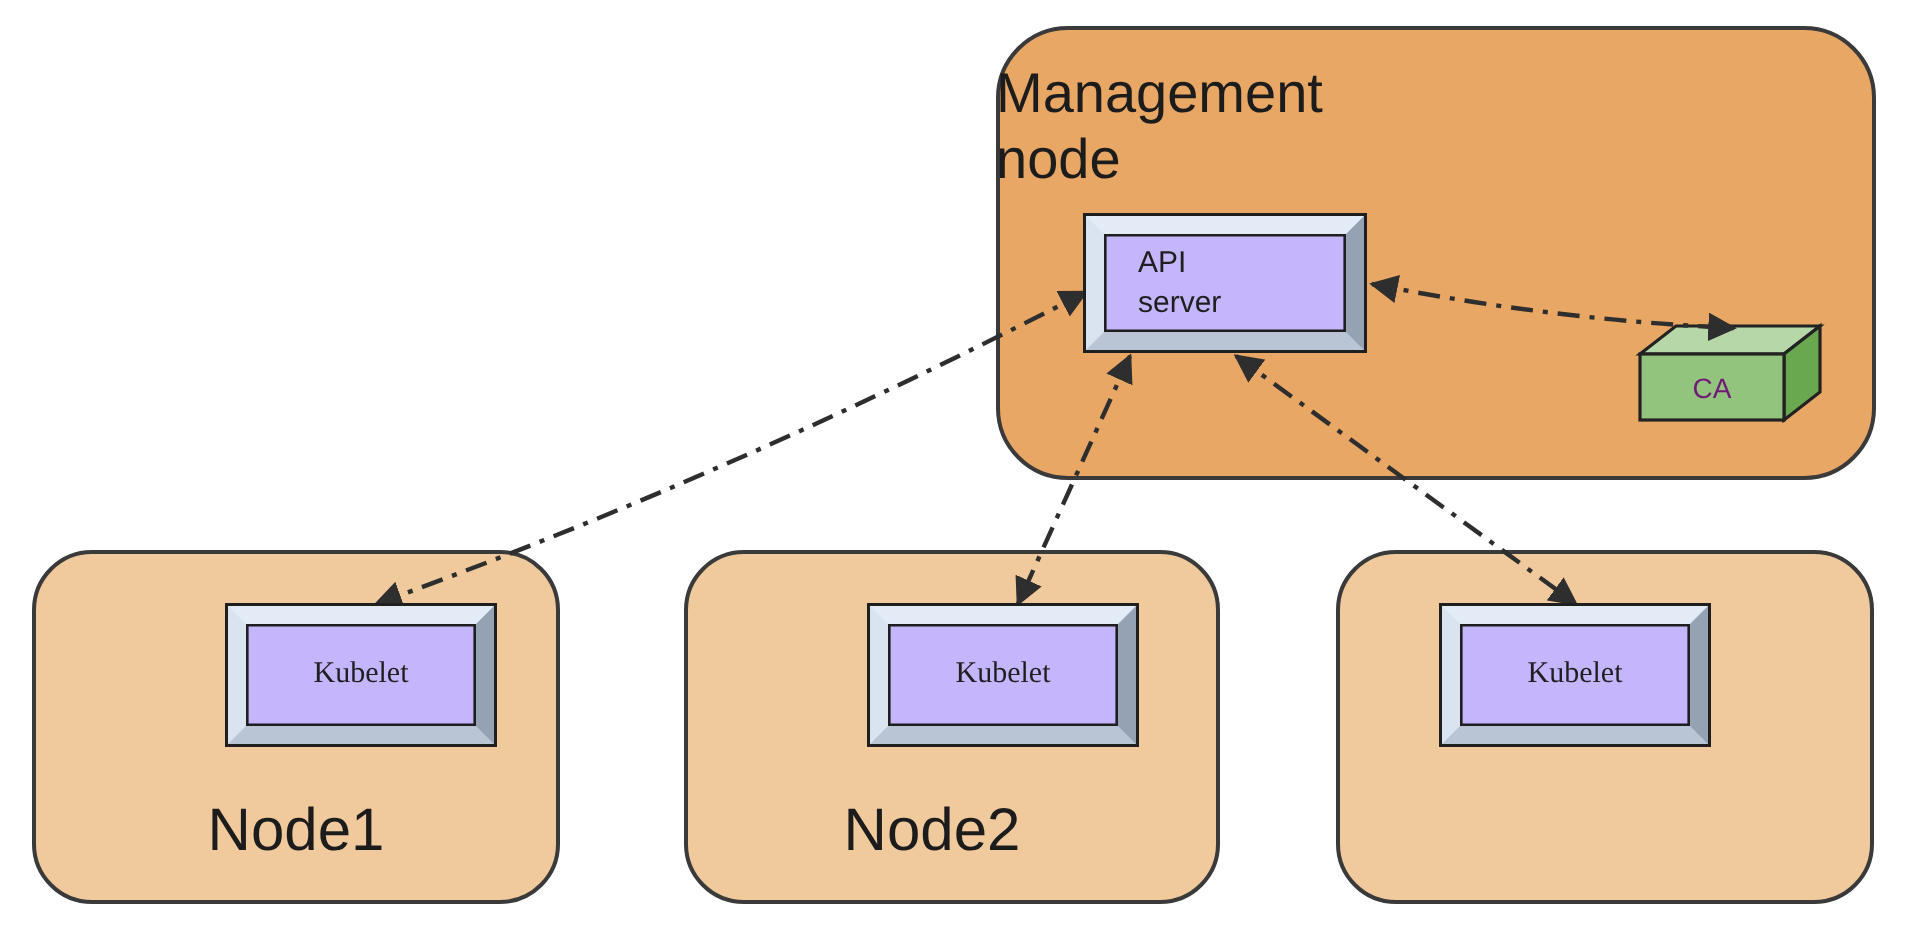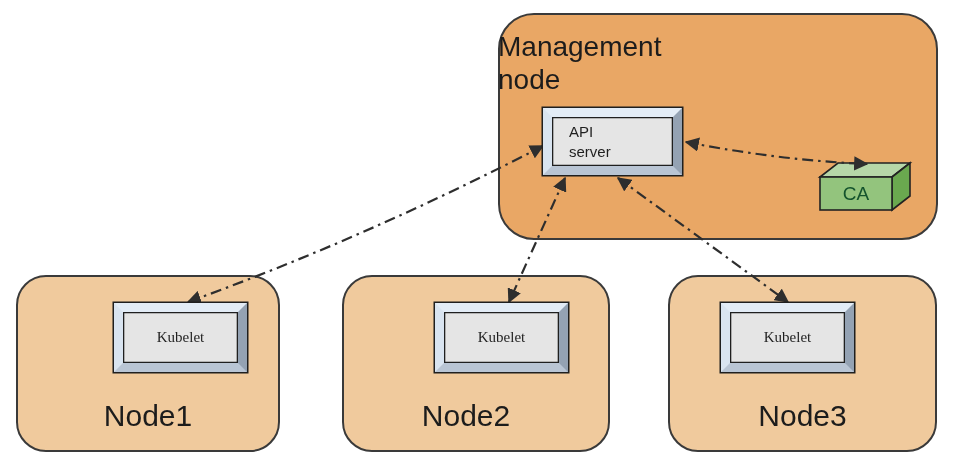--- a/index.html
+++ b/index.html
@@ -65,21 +65,21 @@
   
   .bevel {
     position: absolute;
     box-sizing: border-box;
     border-style: solid;
     border-width: 9px;
     border-top-color: #e3ecf6;
     border-left-color: #d9e4f0;
     border-right-color: #94a2b3;
     border-bottom-color: #b9c5d4;
-    background: #e5e5e5;
+    background: #c4b5fd;
     box-shadow: 0 0 0 1.5px #1f1f1f, inset 0 0 0 1.3px #1f1f1f;
     display: flex;
     align-items: center;
     justify-content: center;
     color: #1f1f1f;
     z-index: 3;
   }
   .api-box {
     left: 543px; top: 108px;
     width: 139px; height: 67px;
@@ -98,22 +98,22 @@
   .kubelet-box.k3 { left: 721px; }
 
   
   .ca-label {
     position: absolute;
     left: 820px; top: 177px;
     width: 72px; height: 33px;
     display: flex;
     align-items: center;
     justify-content: center;
-    font-size: 19px;
-    color: #14532d;
+    font-size: 14px;
+    color: #701a75;
     z-index: 4;
   }
 
   
   svg.layer {
     position: absolute;
     left: 0; top: 0;
     z-index: 2;
   }
 </style>
@@ -161,15 +161,14 @@
   </div>
   <div class="bevel kubelet-box k2">
     <span>Kubelet</span>
   </div>
   <div class="bevel kubelet-box k3">
     <span>Kubelet</span>
   </div>
 
   <div class="node-label n1">Node1</div>
   <div class="node-label n2">Node2</div>
-  <div class="node-label n3">Node3</div>
 
 </div>
 
 </body></html>

